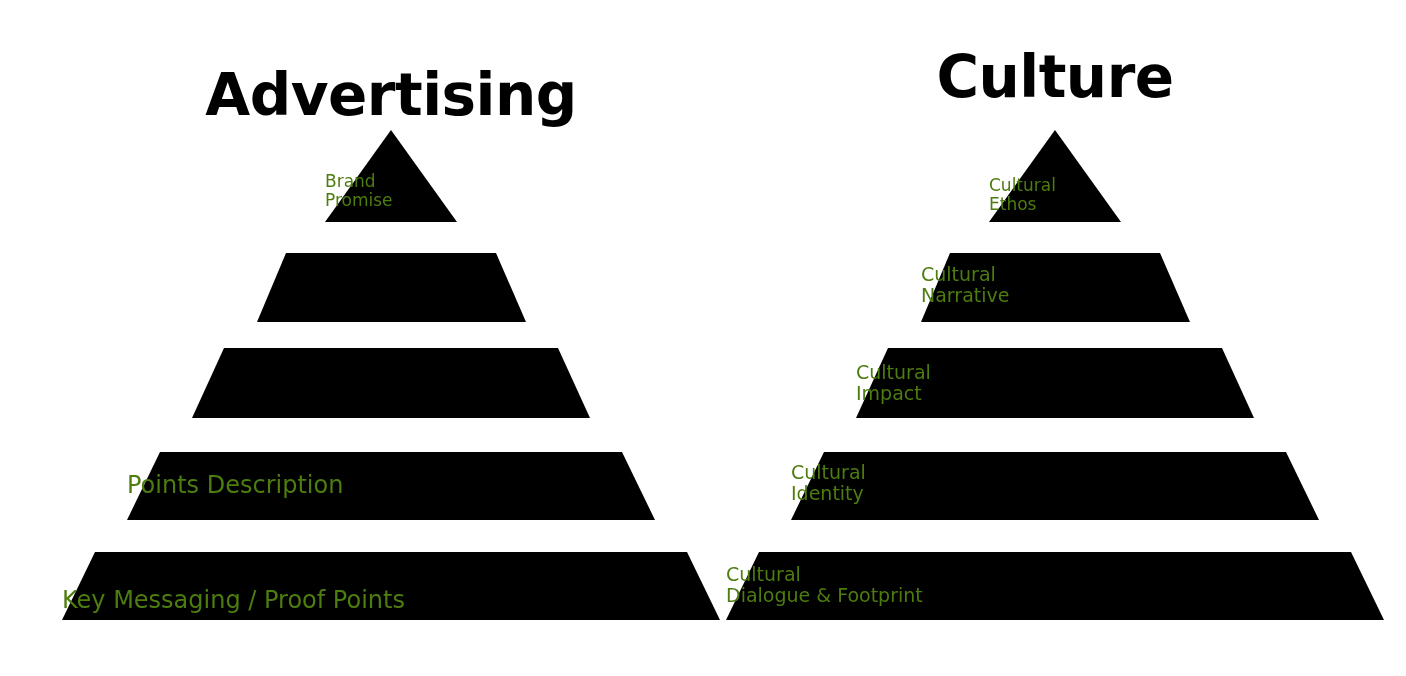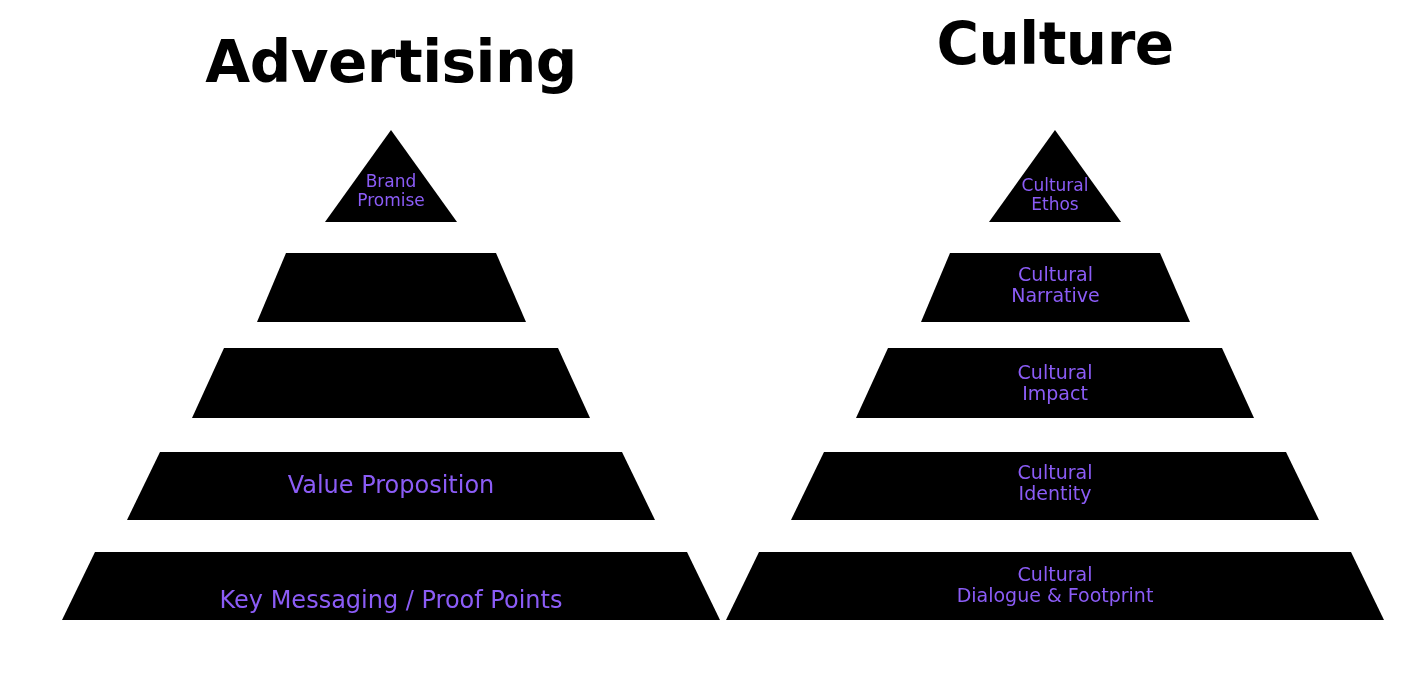--- a/index.html
+++ b/index.html
@@ -25,20 +25,21 @@
     position: absolute;
     text-align: center;
     font-family: "DejaVu Sans", "Liberation Sans", sans-serif;
     font-weight: 700;
     font-size: 58px;
     line-height: 1;
     color: #000000;
     letter-spacing: -0.5px;
     white-space: nowrap;
     user-select: none;
+    margin-top: 33px;
   }
   #title-advertising {
     left: 0px;
     top: 33px;
     width: 782px;
   }
   #title-culture {
     left: 724px;
     top: 15px;
     width: 662px;
@@ -50,24 +51,23 @@
     width: 1406px;
     height: 676px;
     overflow: visible;
   }
   .layer-shape {
     fill: #000000;
     stroke: none;
   }
   .layer-label {
     position: absolute;
-    color: #8b5cf6;
+    color: #4d7c0f;
     font-family: "DejaVu Sans", "Liberation Sans", sans-serif;
     font-weight: 400;
-    text-align: center;
     line-height: 1.12;
     white-space: pre-line;
     user-select: none;
     pointer-events: none;
   }
   .lbl-xs { font-size: 17px; }
   .lbl-sm { font-size: 19px; }
   .lbl-md { font-size: 21px; }
   .lbl-lg { font-size: 23px; }
   .lbl-xl { font-size: 24px; }
@@ -98,21 +98,21 @@
       <polygon class="layer-shape" points="824,452 1286,452 1319,520 791,520"></polygon>
       <polygon class="layer-shape" points="759,552 1351,552 1384,620 726,620"></polygon>
     </g>
   </svg>
 
   <div class="layer-label lbl-xs" style="left:325px; top:172px; width:132px;">Brand
 Promise</div>
 
 
 
-  <div class="layer-label lbl-xl" style="left:127px; top:472px; width:528px;">Value Proposition</div>
+  <div class="layer-label lbl-xl" style="left:127px; top:472px; width:528px;">Points Description</div>
 
   <div class="layer-label lbl-xl" style="left:62px; top:587px; width:658px;">Key Messaging / Proof Points</div>
 
   <div class="layer-label lbl-xs" style="left:989px; top:176px; width:132px;">Cultural
 Ethos</div>
 
   <div class="layer-label lbl-sm" style="left:921px; top:264px; width:269px;">Cultural
 Narrative</div>
 
   <div class="layer-label lbl-sm" style="left:856px; top:362px; width:398px;">Cultural

